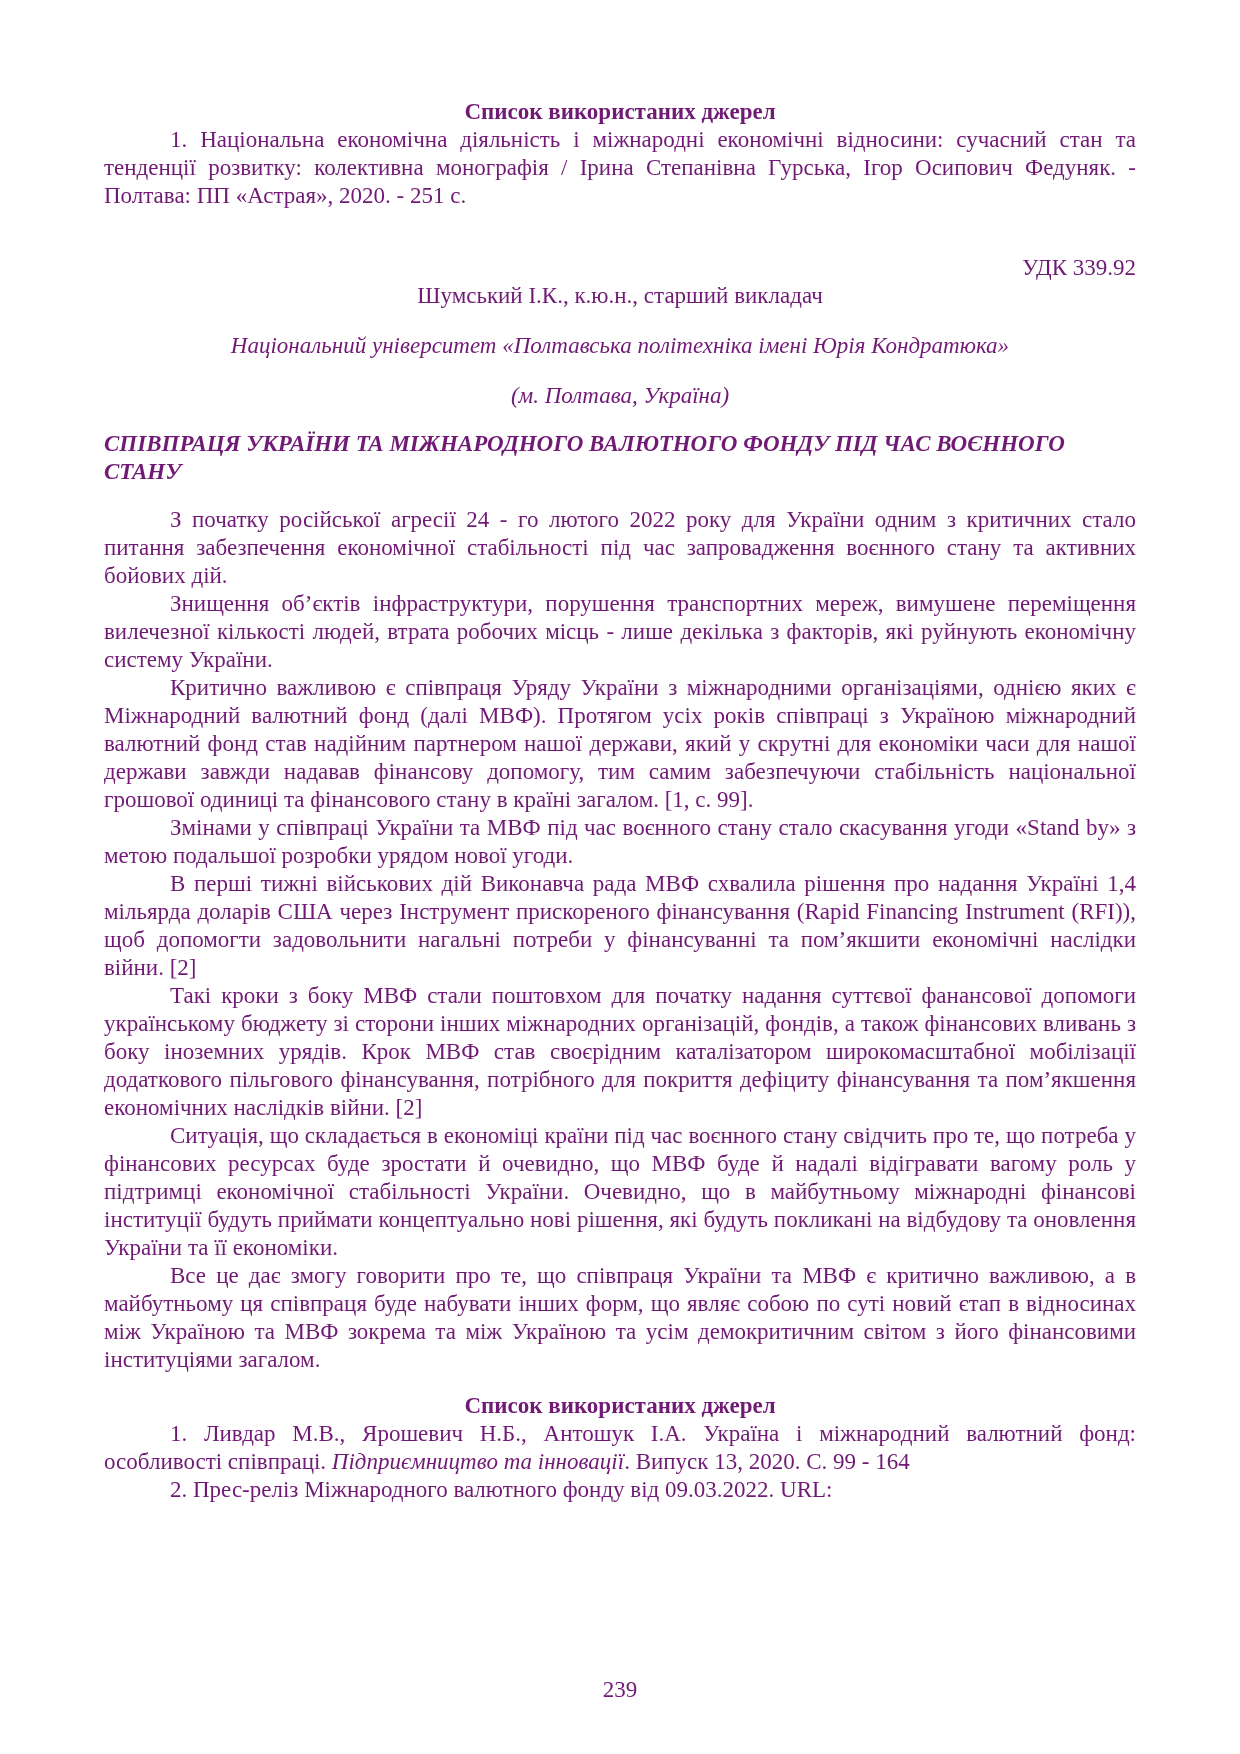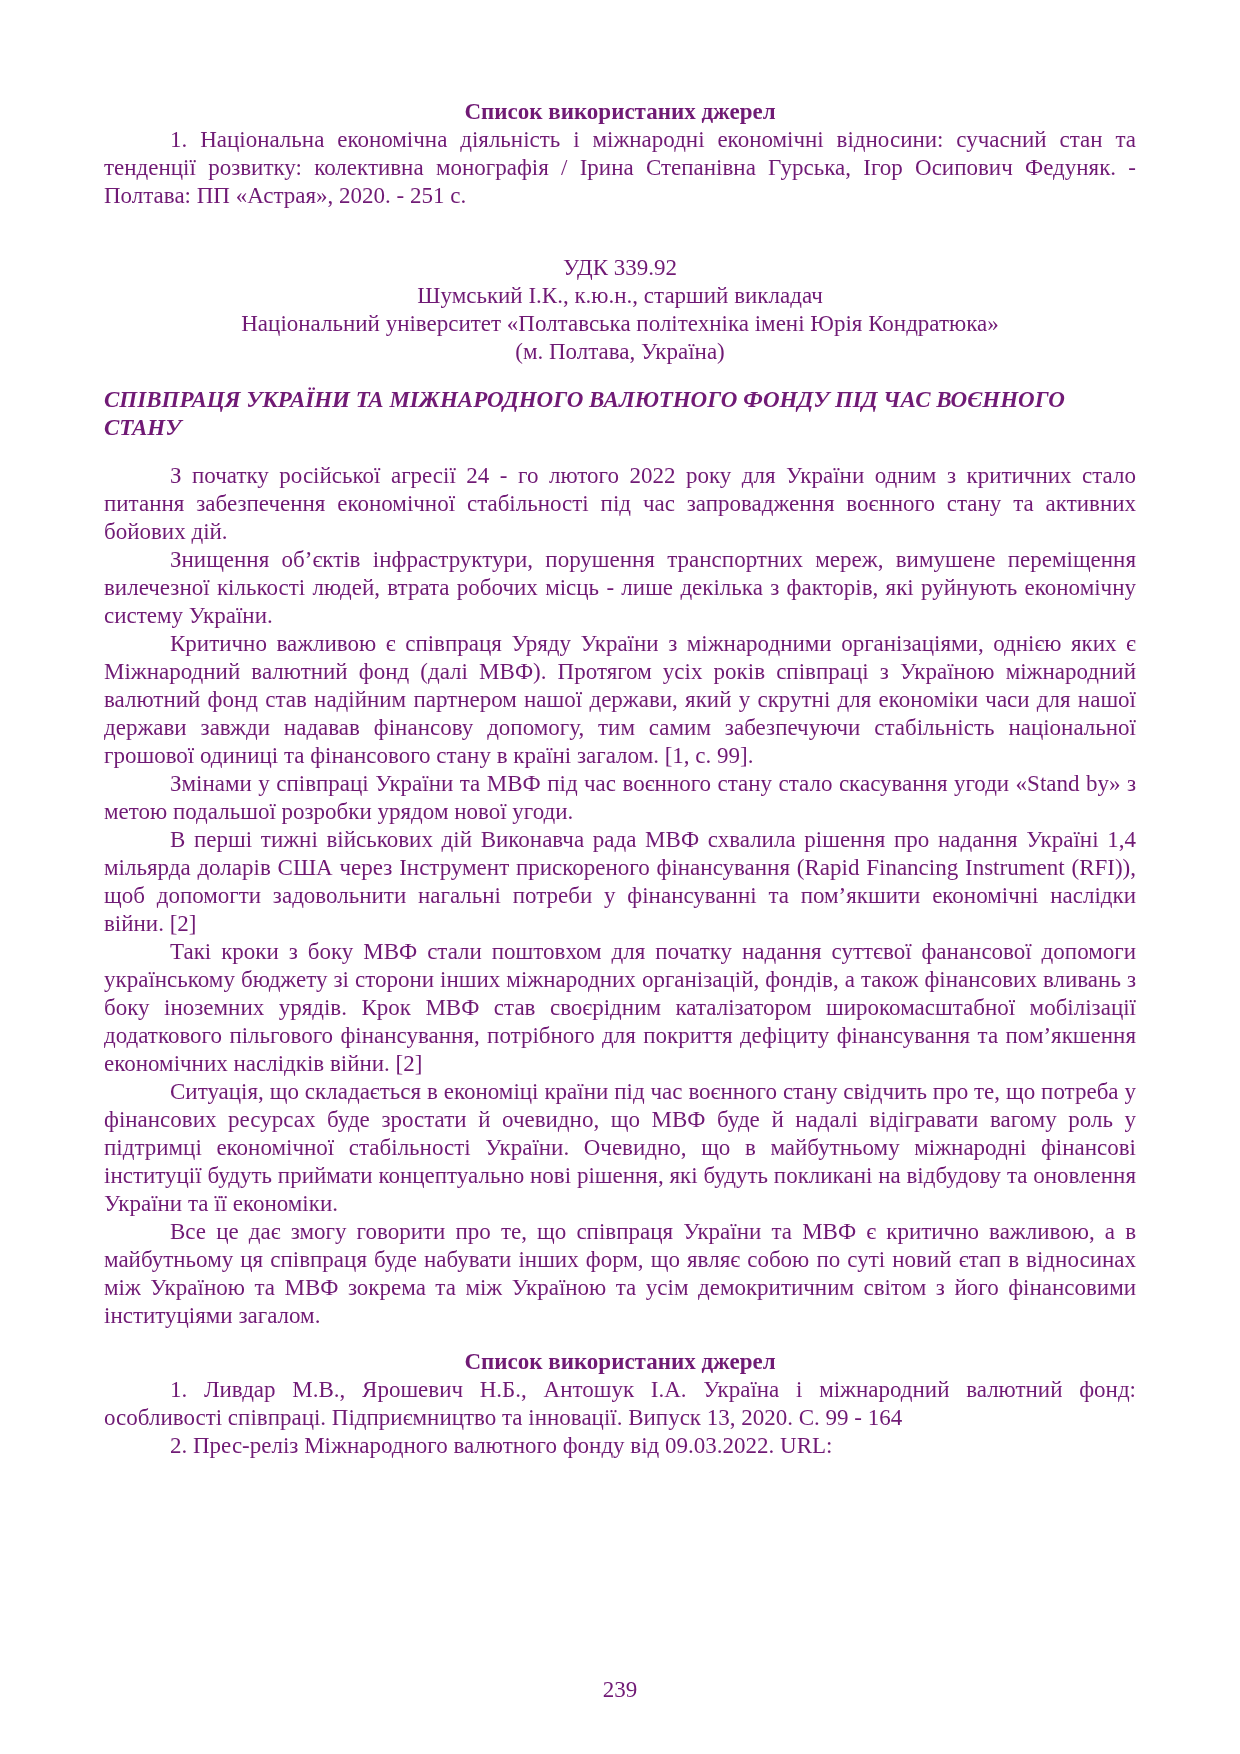--- a/index.html
+++ b/index.html
@@ -30,24 +30,26 @@
     text-indent: 66px;
   }
   .center {
     text-align: center;
     text-indent: 0;
   }
   .bold {
     font-weight: bold;
   }
   .italic {
+    font-style: italic;
+    margin-top: 22px;
   }
   .udk {
     margin-top: 44px;
-    text-align: center;
+    text-align: right;
   }
   .article-title {
     text-align: left;
     font-weight: bold;
     margin: 20px 0 20px 0;
     font-style: italic;
   }
   .refs-heading {
     margin-top: 18px;
   }

